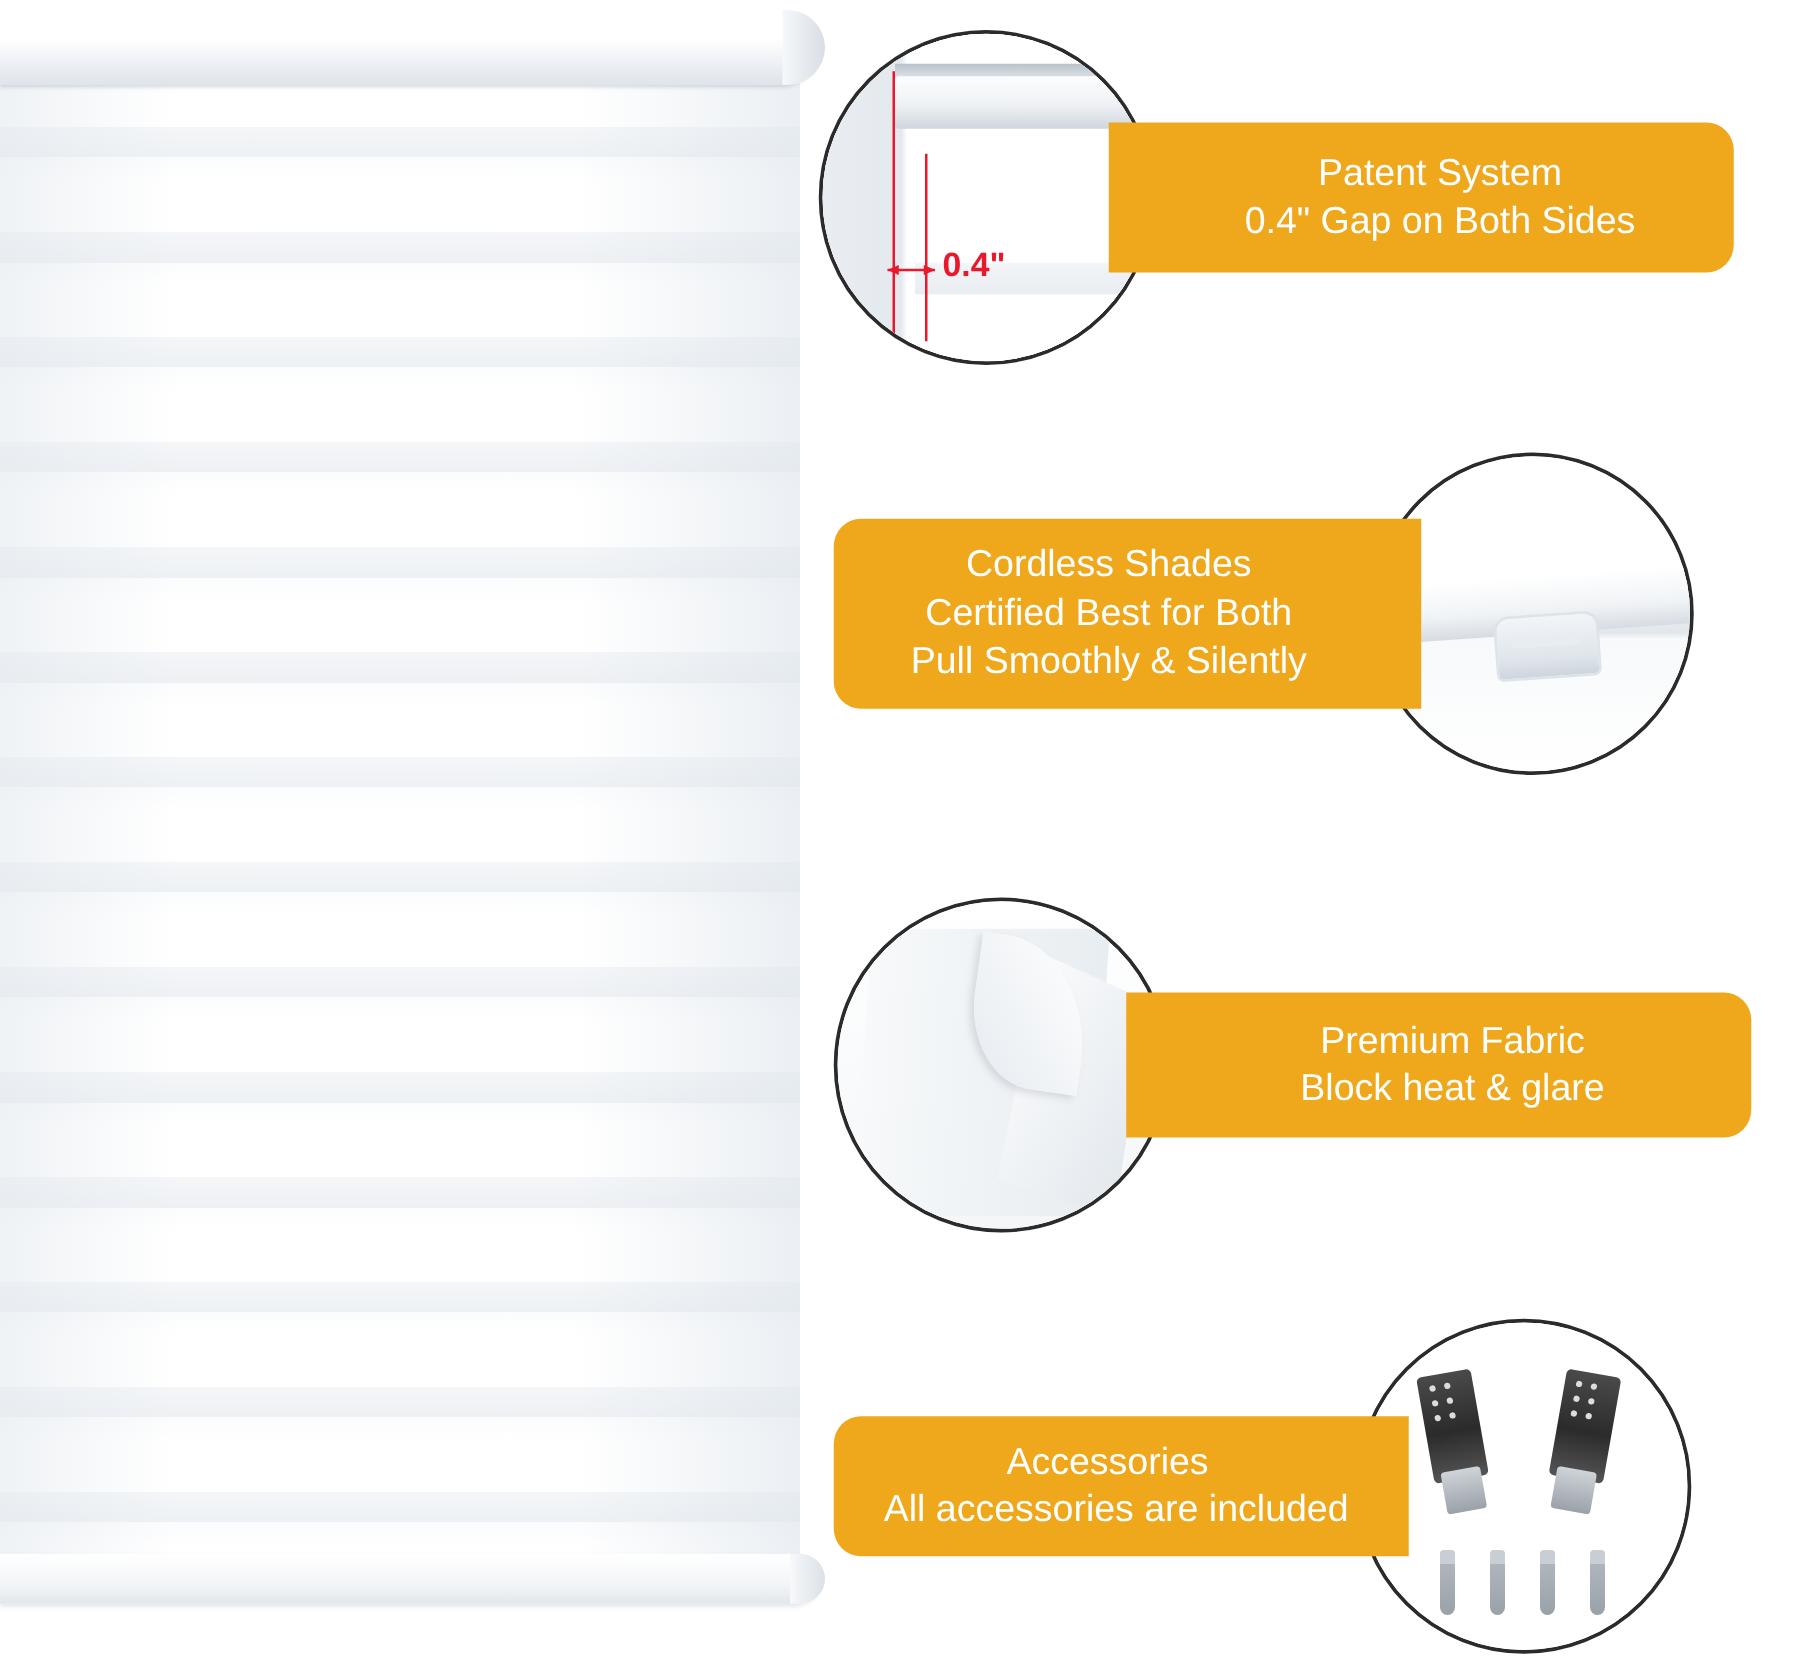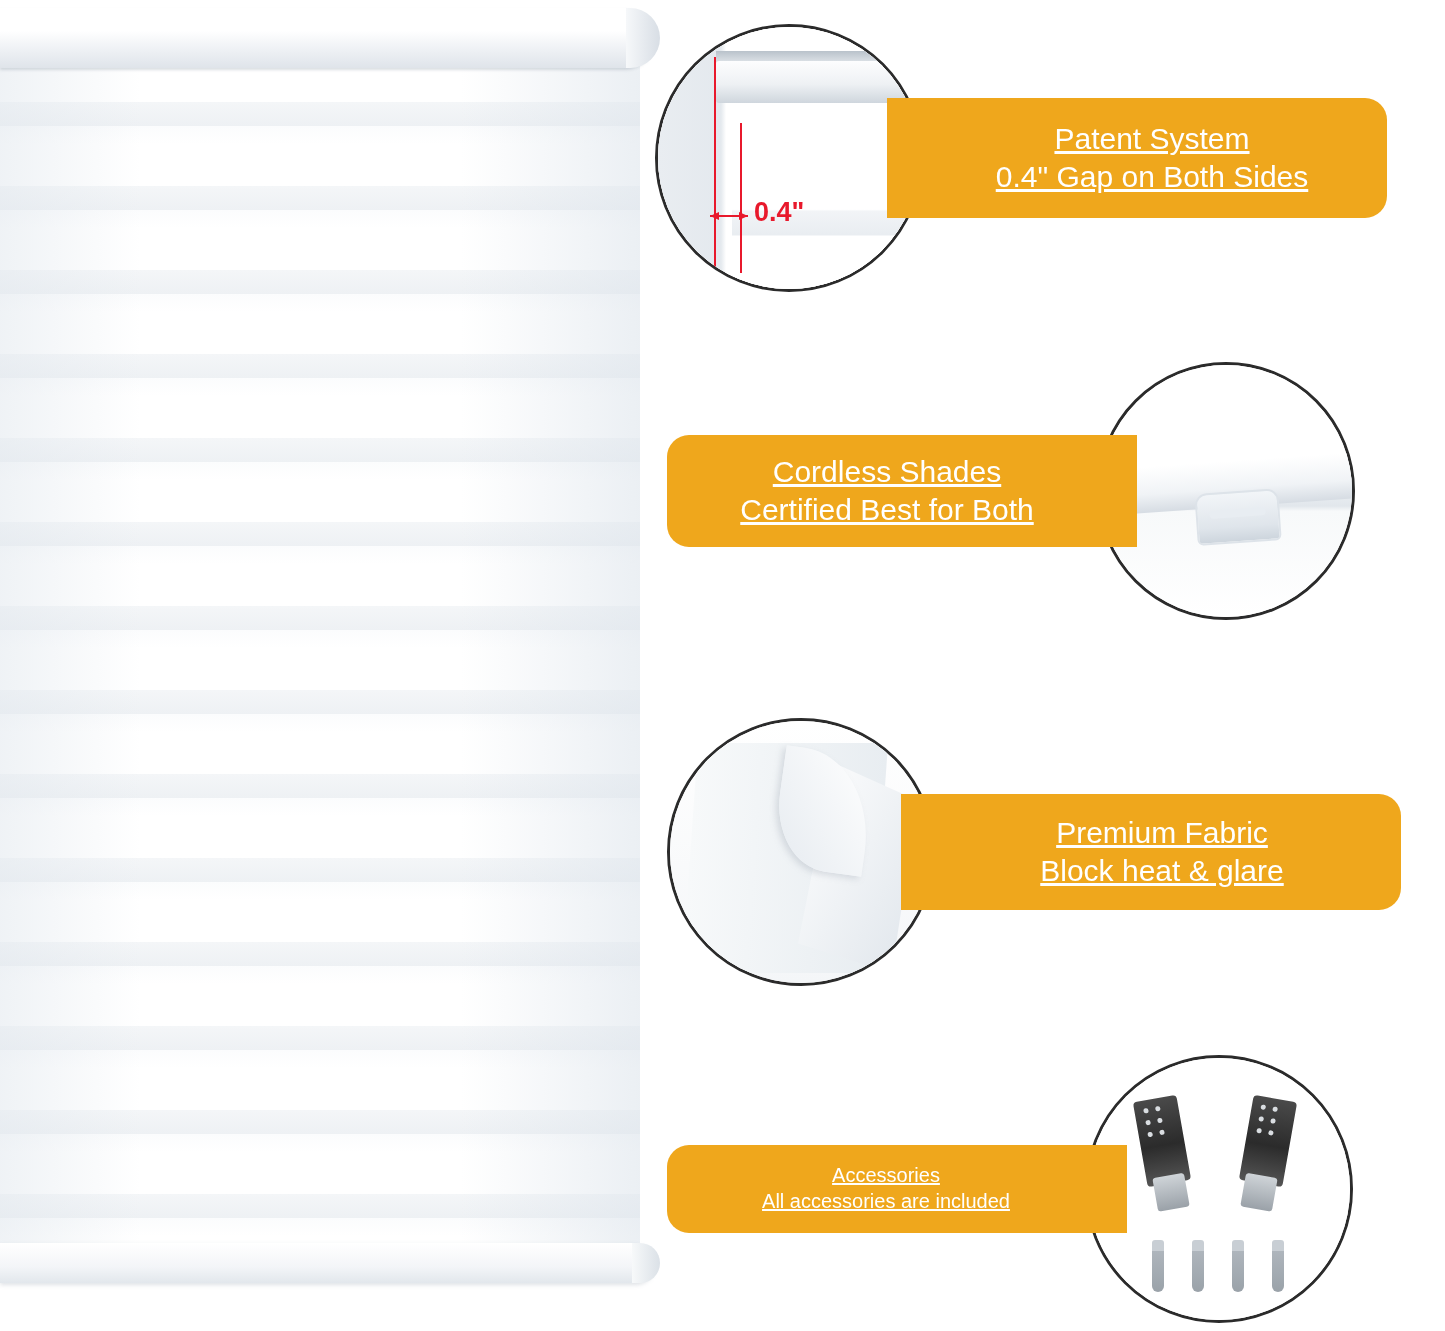--- a/index.html
+++ b/index.html
@@ -98,21 +98,20 @@
     display: flex;
     align-items: center;
   }
 
   .callout {
     background: #efa71c;
     color: #ffffff;
     display: flex;
     flex-direction: column;
     justify-content: center;
-    text-decoration: underline;
   }
   .callout .line {
     white-space: nowrap;
     line-height: 1.28;
   }
 
   .bubble {
     border-radius: 50%;
     background: #ffffff;
     border: 3px solid #2b2b2b;
@@ -231,21 +230,21 @@
     transform: rotate(8deg);
     box-shadow: -3px 3px 6px rgba(160,170,180,.35);
   }
 
   
   #feature-4 { left: 12px; top: 1055px; }
   #feature-4 .callout {
     padding: 18px 62px 18px 40px;
     margin-right: -42px;
     border-radius: 22px 0 0 22px;
-    font-size: 20px;
+    font-size: 30px;
     text-align: center;
     z-index: 3;
     width: 460px;
     box-sizing: border-box;
   }
   #feature-4 .bubble { width: 262px; height: 262px; }
   .f4-bg { position: absolute; inset: 0; background: #ffffff; }
   .bracket {
     position: absolute; width: 44px; height: 86px;
     background: linear-gradient(to bottom, #4a4a4a, #2b2b2b 55%, #555);
@@ -303,20 +302,21 @@
     <div class="callout">
       <span class="line">Patent System</span>
       <span class="line">0.4" Gap on Both Sides</span>
     </div>
   </div>
 
   <div class="feature" id="feature-2">
     <div class="callout">
       <span class="line">Cordless Shades</span>
       <span class="line">Certified Best for Both</span>
+      <span class="line">Pull Smoothly &amp; Silently</span>
     </div>
     <div class="bubble">
       <div class="f2-bg"></div>
       <div class="f2-rail"></div>
       <div class="f2-handle"></div>
     </div>
   </div>
 
   <div class="feature" id="feature-3">
     <div class="bubble">

